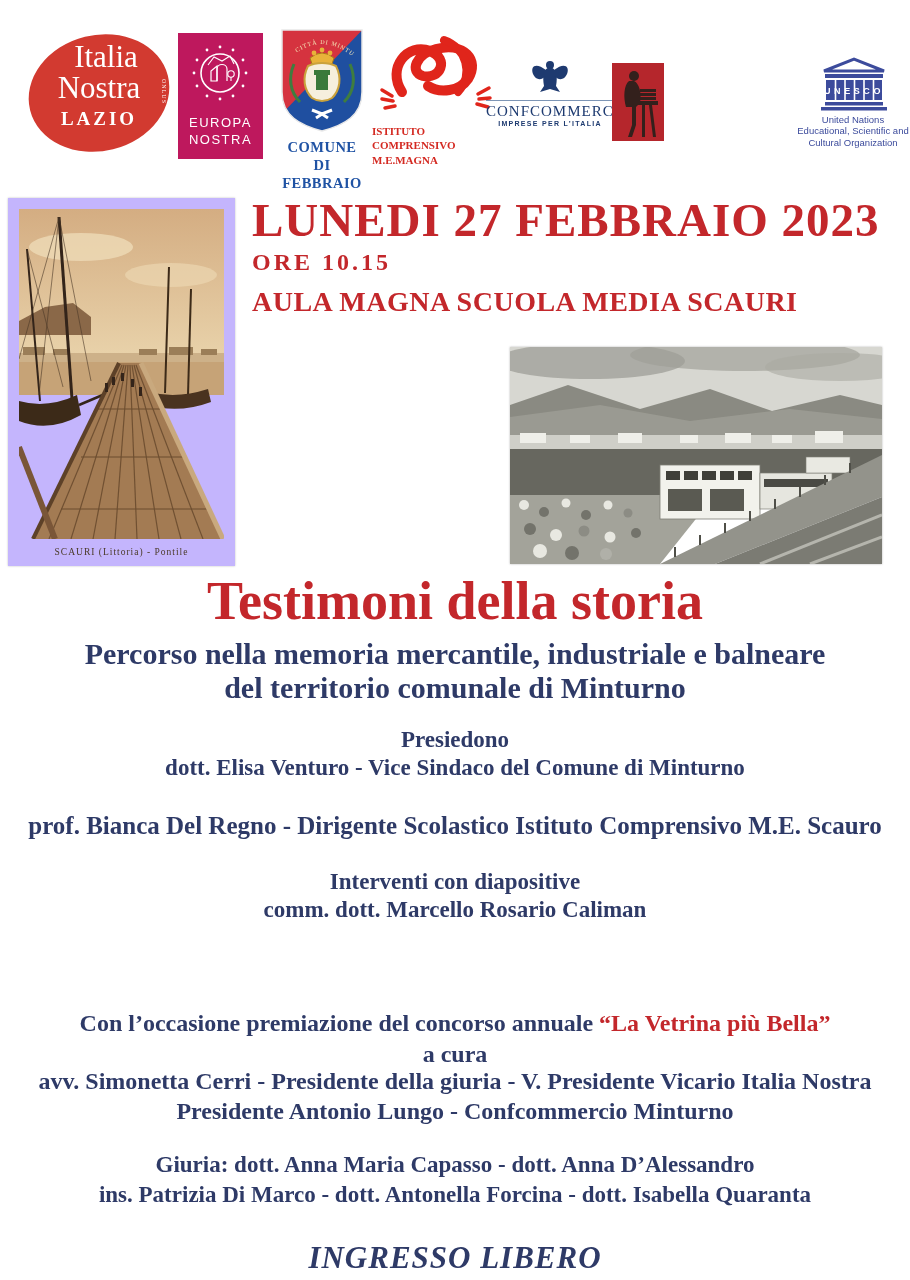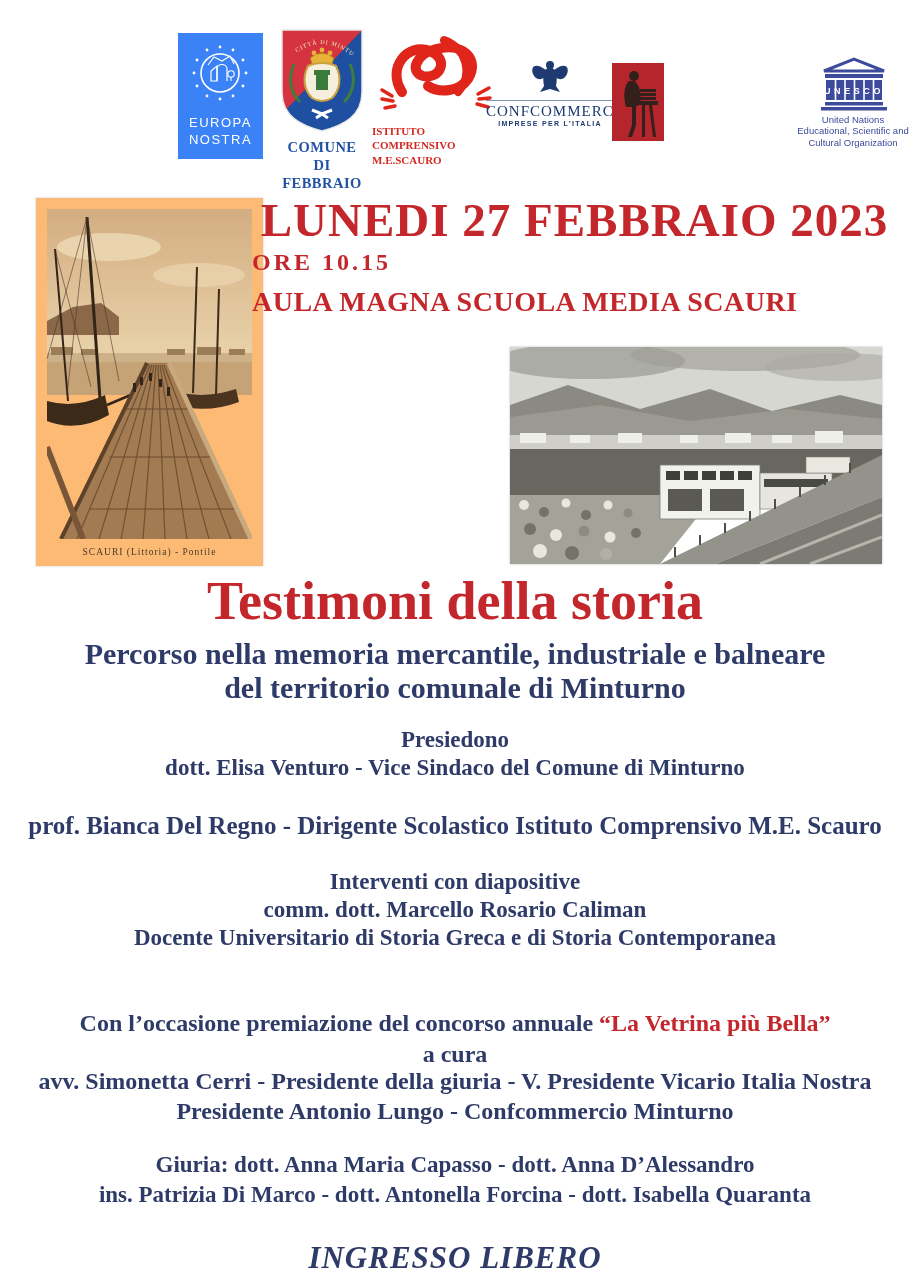--- a/index.html
+++ b/index.html
@@ -14,21 +14,21 @@
   .logo{position:absolute;}
   
   #ln-ellipse{position:absolute;left:0;top:10px;width:142px;height:116px;background:#d23a30;
               border-radius:50%;transform:rotate(-14deg);}
   #ln-text{position:absolute;left:0;top:16px;width:142px;text-align:center;color:#fff;line-height:1.0;}
   #ln-text .l1{font-size:31px;padding-left:14px;}
   #ln-text .l2{font-size:31px;}
   #ln-text .l3{font-size:19px;font-weight:bold;letter-spacing:3px;margin-top:6px;}
   #ln-onlus{position:absolute;right:6px;top:54px;color:#fff;font-size:6px;writing-mode:vertical-rl;letter-spacing:1px;}
   
-  #logo-europa{left:178px;top:33px;width:85px;height:126px;background:#3b82f6;}
+  #logo-europa{left:178px;top:33px;width:85px;height:126px;background:#be185d;}
   #en-text{position:absolute;left:0;bottom:10px;width:85px;text-align:center;color:#fff;
            font-family:"Liberation Sans",sans-serif;font-size:13px;letter-spacing:1.5px;line-height:1.3;}
   
   #cm-text{position:absolute;left:0;top:112px;width:100px;text-align:center;color:#2053a4;
            font-weight:bold;font-size:14.5px;line-height:1.25;letter-spacing:.5px;}
   
   #sc-text{position:absolute;left:0;top:92px;width:128px;text-align:left;color:#d42a22;
            font-weight:bold;font-size:11px;line-height:1.3;}
   
   #cc-name{position:absolute;left:0;top:44px;width:128px;text-align:center;color:#1d3a70;
@@ -40,46 +40,55 @@
   #aicc-right{position:absolute;left:58px;top:0;width:140px;text-align:center;color:#1a1a1a;}
   #aicc-acronym{font-size:30px;letter-spacing:2px;line-height:1.0;}
   #aicc-l12{font-size:12px;font-weight:bold;line-height:1.05;}
   #aicc-l3{font-size:10px;font-weight:bold;}
   #aicc-l4{font-size:5.5px;color:#222;margin-top:1px;}
   
   #un-text{position:absolute;left:-12px;top:58px;width:130px;text-align:center;color:#3c4b9c;
            font-family:"Liberation Sans",sans-serif;font-size:9.5px;line-height:1.2;}
 
   
-  #postcard{left:8px;top:198px;width:227px;height:368px;background:#fdba74;
-            box-shadow:0 0 2px rgba(0,0,0,.25);margin-left:28px;}
+  #postcard{left:8px;top:198px;width:227px;height:368px;background:#c4b5fd;
+            box-shadow:0 0 2px rgba(0,0,0,.25);}
   #postcard svg{position:absolute;left:11px;top:11px;}
   #postcard-caption{position:absolute;left:0;bottom:9px;width:227px;text-align:center;
             color:#4a3a28;font-size:9.5px;letter-spacing:1px;}
   #beach{left:510px;top:347px;width:372px;height:217px;box-shadow:0 0 2px rgba(0,0,0,.3);}
 
   
   #date-block{left:252px;top:196px;width:645px;color:#c3272b;font-weight:bold;text-align:left;}
-  #ev-date{font-size:47px;line-height:1.05;letter-spacing:1px;text-align:center;}
+  #ev-date{font-size:47px;line-height:1.05;letter-spacing:1px;}
   #ev-time{font-size:24px;letter-spacing:3px;margin-top:4px;}
   #ev-venue{font-size:28px;letter-spacing:.5px;margin-top:10px;}
 
   #main-title{top:570px;font-size:54px;font-weight:bold;}
   #subtitle{top:637px;font-size:30px;font-weight:bold;line-height:1.13;}
 
   .body-line{font-weight:bold;}
   .s23{font-size:23px;}
   .s24{font-size:24px;}
   #footer-line{font-size:31px;font-style:italic;font-weight:bold;letter-spacing:1px;}
 </style>
 </head>
 <body>
 
 <div id="poster">
 
+  <div class="logo" id="logo-italia-nostra" style="left:28px;top:25px;width:145px;height:142px;">
+    <div id="ln-ellipse"></div>
+    <div id="ln-text">
+      <div class="l1">Italia</div>
+      <div class="l2">Nostra</div>
+      <div class="l3">LAZIO</div>
+    </div>
+    <div id="ln-onlus">ONLUS</div>
+  </div>
 
   <div class="logo" id="logo-europa">
     <svg width="85" height="78" viewBox="0 0 85 78">
       <circle cx="42" cy="40" r="19" fill="none" stroke="#ffffff" stroke-width="1.6"></circle>
       <path d="M33,48 L33,38 L39,33 L39,48 Z" fill="none" stroke="#fff" stroke-width="1.2"></path>
       <path d="M39,48 L39,36 C39,30 49,30 49,36 L49,48" fill="none" stroke="#fff" stroke-width="1.2"></path>
       <circle cx="53" cy="41" r="3.2" fill="none" stroke="#fff" stroke-width="1.1"></circle>
       <line x1="53" y1="44" x2="53" y2="48" stroke="#fff" stroke-width="1.1"></line>
       <path d="M30,32 L36,24 L44,28 L52,23 L56,31" fill="none" stroke="#fff" stroke-width="1.1"></path>
       <g fill="#ffffff">
@@ -146,21 +155,21 @@
             <path d="M15,69 L4,67"></path>
             <path d="M17,74 L7,76"></path>
           <path d="M100,62 L111,56"></path>
             <path d="M101,67 L112,66"></path>
             <path d="M99,72 L110,75"></path>
         </g>
       </g>
     </svg>
     <div id="sc-text">
       <div>ISTITUTO COMPRENSIVO</div>
-      <div>M.E.SCAURO</div>
+      <div>M.E.MAGNA</div>
     </div>
   </div>
 
   <div class="logo" id="logo-confcommercio" style="left:486px;top:56px;width:128px;height:86px;">
     <svg width="44" height="40" viewBox="0 0 44 40" style="margin-left:42px">
       <g fill="#1e3a70">
         <circle cx="22" cy="9" r="4"></circle>
         <path d="M22,11 C16,12 14,20 16,30 L28,30 C30,20 28,12 22,11 Z"></path>
         <path d="M18,14 C8,6 2,10 5,18 C8,25 14,24 18,20 Z"></path>
         <path d="M26,14 C36,6 42,10 39,18 C36,25 30,24 26,20 Z"></path>
@@ -354,21 +363,20 @@
     <div>Percorso nella memoria mercantile, industriale e balneare</div>
     <div>del territorio comunale di Minturno</div>
   </div>
 
   <div class="abs ctr navy body-line s23" style="top:727px">Presiedono</div>
   <div class="abs ctr navy body-line s23" style="top:755px">dott. Elisa Venturo - Vice Sindaco del Comune di Minturno</div>
   <div class="abs ctr navy body-line" style="top:812px;font-size:25px">prof. Bianca Del Regno - Dirigente Scolastico Istituto Comprensivo M.E. Scauro</div>
 
   <div class="abs ctr navy body-line s23" style="top:869px">Interventi con diapositive</div>
   <div class="abs ctr navy body-line s23" style="top:897px">comm. dott. Marcello Rosario Caliman</div>
-  <div class="abs ctr navy body-line s23" style="top:925px">Docente Universitario di Storia Greca e di Storia Contemporanea</div>
 
   <div class="abs ctr navy body-line s24" style="top:1010px"><span>Con l’occasione premiazione del concorso annuale </span><span class="red">“La Vetrina più Bella”</span></div>
   <div class="abs ctr navy body-line s24" style="top:1041px">a cura</div>
   <div class="abs ctr navy body-line s24" style="top:1068px">avv. Simonetta Cerri - Presidente della giuria - V. Presidente Vicario Italia Nostra</div>
   <div class="abs ctr navy body-line s24" style="top:1098px">Presidente Antonio Lungo - Confcommercio Minturno</div>
 
   <div class="abs ctr navy body-line s23" style="top:1152px">Giuria: dott. Anna Maria Capasso - dott. Anna D’Alessandro</div>
   <div class="abs ctr navy body-line s23" style="top:1182px">ins. Patrizia Di Marco - dott. Antonella Forcina - dott. Isabella Quaranta</div>
 
   <div class="abs ctr navy" id="footer-line" style="top:1240px">INGRESSO LIBERO</div>

